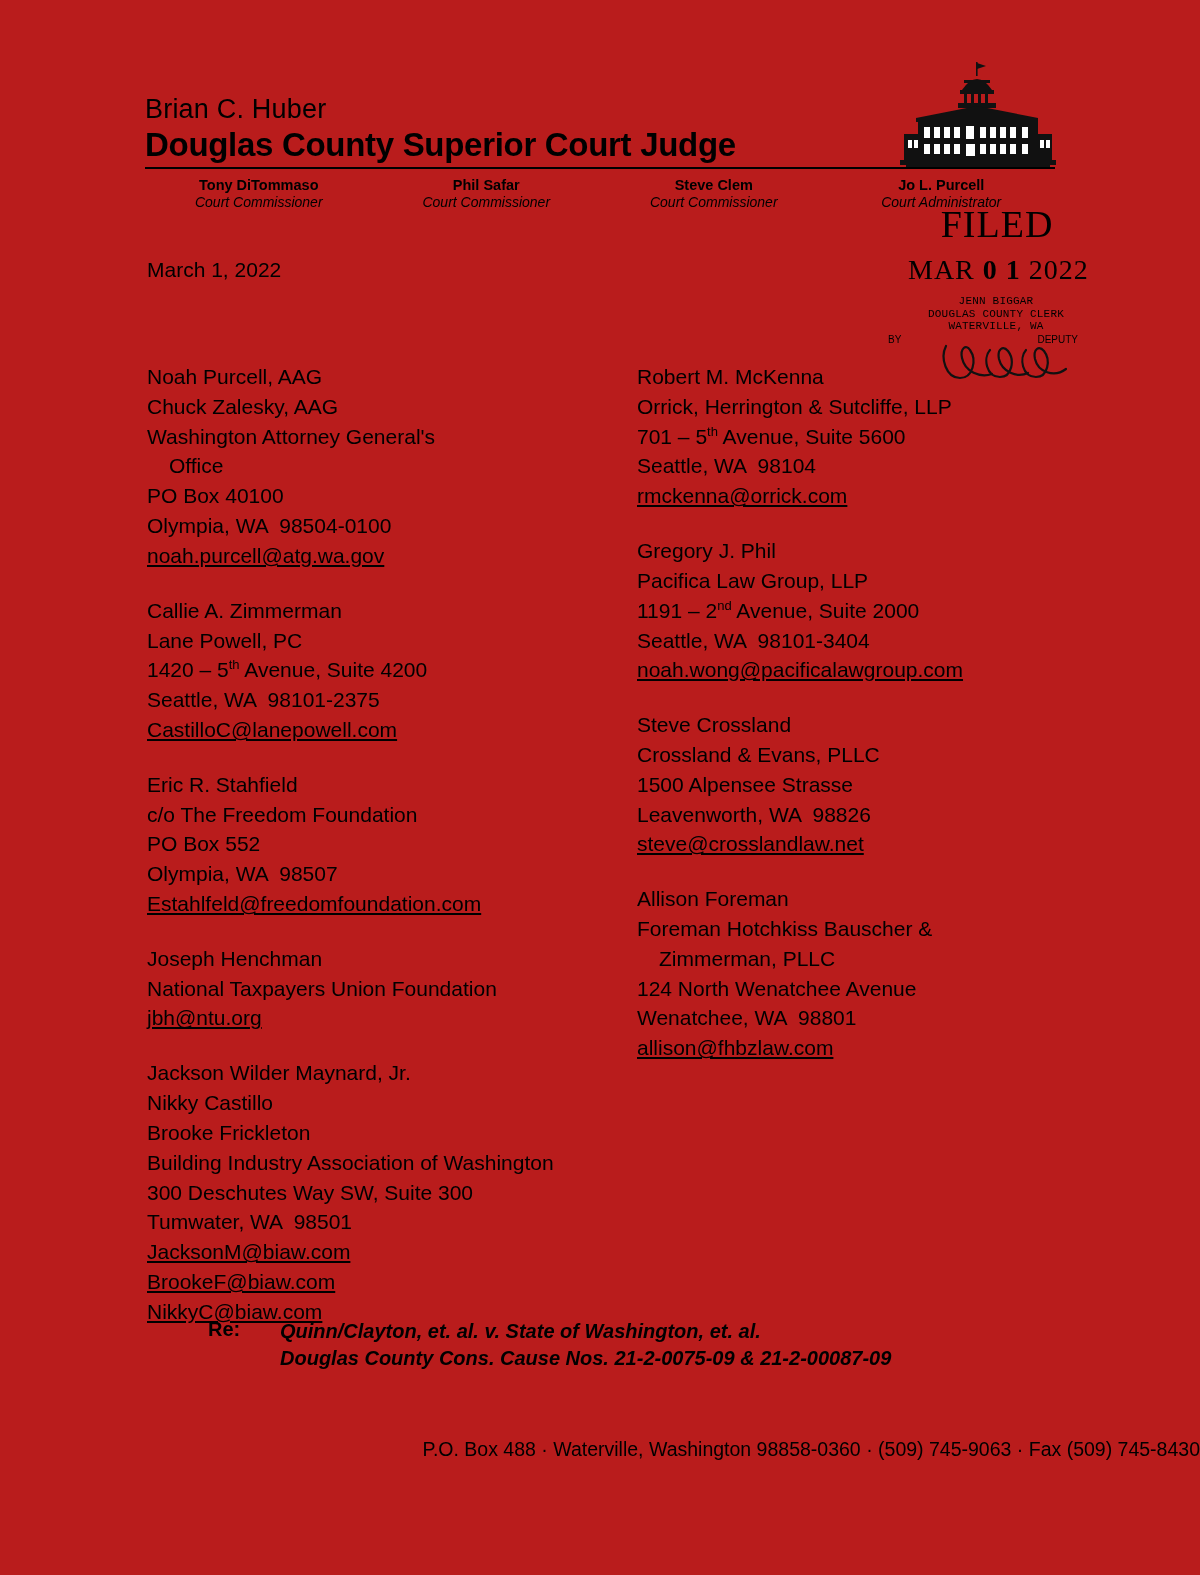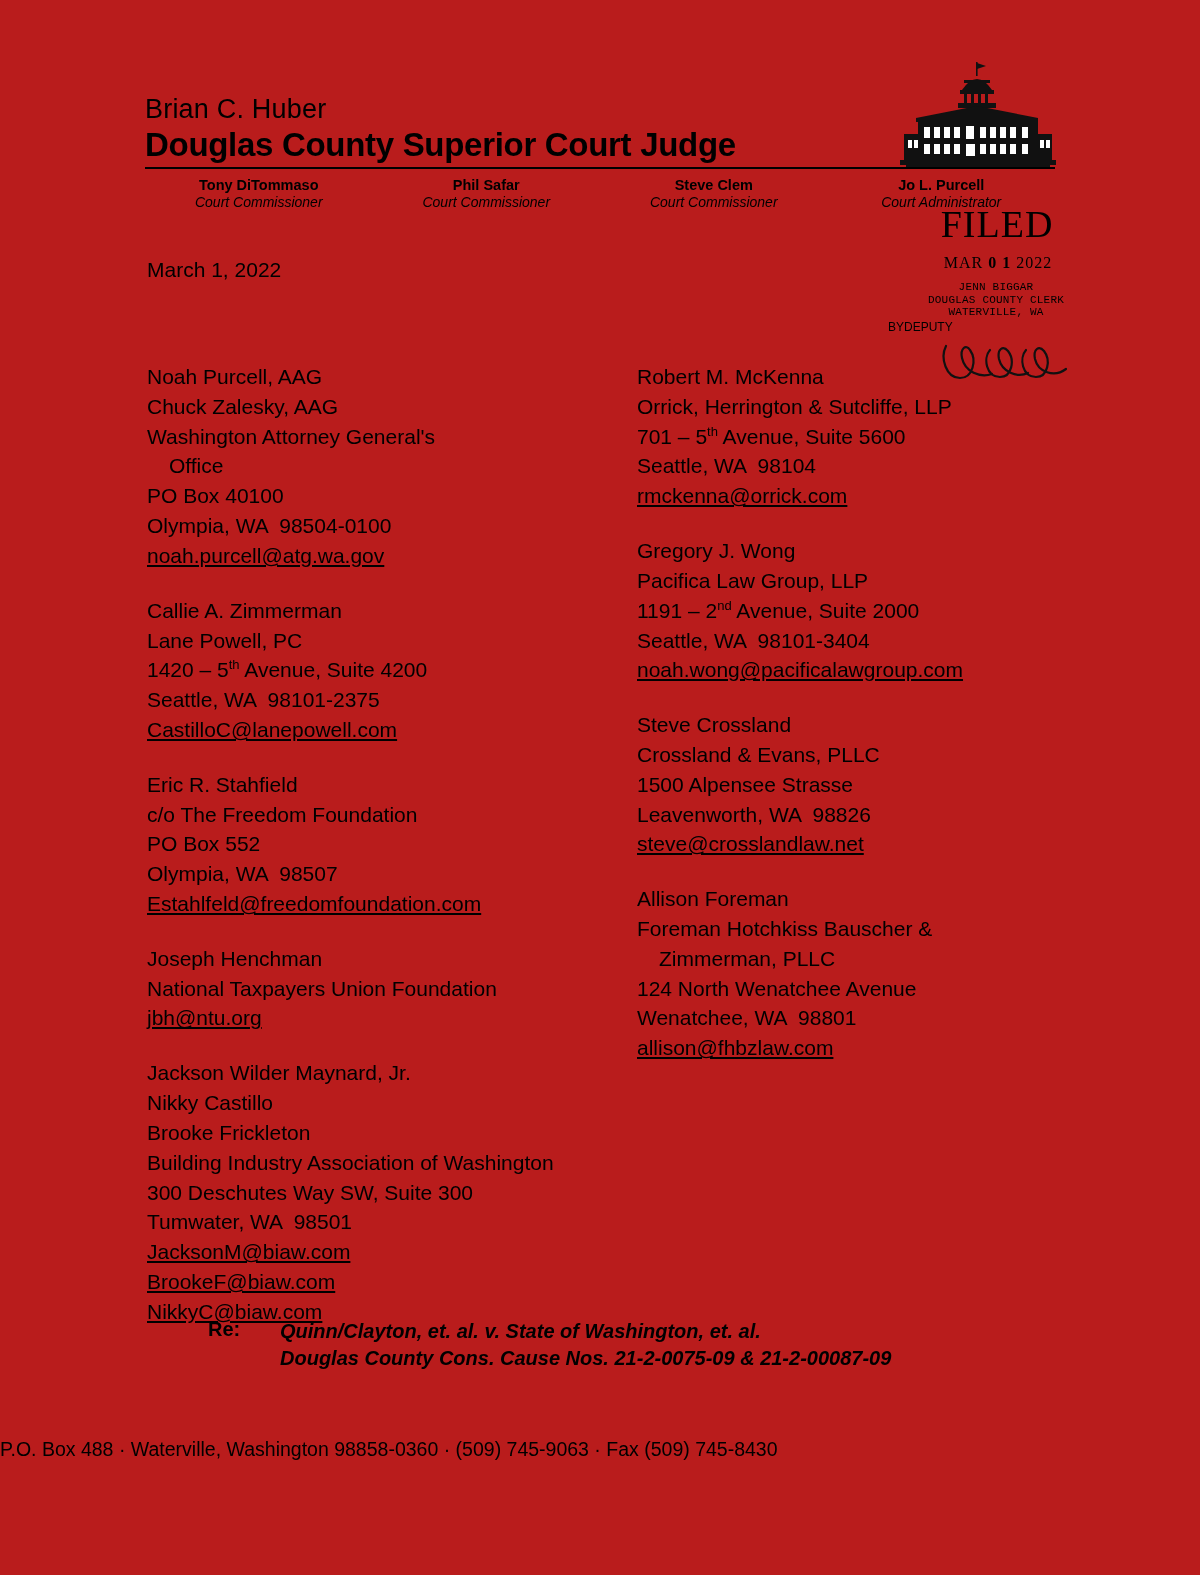--- a/index.html
+++ b/index.html
@@ -80,44 +80,46 @@
     text-align: center;
     font-family: "Liberation Serif", serif;
   }
   .stamp .filed {
     font-size: 38px;
     letter-spacing: 1px;
     line-height: 1;
     margin-left: 28px;
   }
   .stamp .stamp-date {
-    font-size: 16px;
+    font-size: 28px;
     letter-spacing: 1px;
     margin-top: 11px;
     margin-left: 30px;
     white-space: nowrap;
   }
   .stamp .stamp-date b { font-weight: bold; }
   .stamp .clerk {
     font-family: Liberation Mono, monospace;
     font-size: 11px;
     line-height: 1.15;
     margin-top: 9px;
     margin-left: 26px;
     letter-spacing: 0.2px;
     text-align: center;
   }
   .stamp .bydeputy {
     position: relative;
     font-family: "Liberation Sans", sans-serif;
-    font-size: 12px;
+    font-size: 10px;
     margin-top: 1px;
     margin-left: 10px;
     display: flex;
+    justify-content: space-between;
     width: 190px;
+    gap: 45px;
   }
   .signature {
     position: absolute;
     left: 940px;
     top: 340px;
     width: 130px;
     height: 45px;
   }
 
   
@@ -170,21 +172,21 @@
     width: 72px;
   }
   .re-lines div { line-height: 1.35; white-space: nowrap; }
 
   
   .footer {
     position: absolute;
     left: 0;
     top: 1438px;
     width: 1200px;
-    text-align: left;
+    text-align: right;
     font-size: 19.5px;
   }
 </style>
 </head>
 <body>
 
 <div class="page">
 
   <div class="logo">
     <svg viewBox="0 0 175 125" width="175" height="125" aria-hidden="true">
@@ -353,21 +355,21 @@
 
       <div class="block">
         <div class="ln">Robert M. McKenna</div>
         <div class="ln">Orrick, Herrington &amp; Sutcliffe, LLP</div>
         <div class="ln">701 – 5<sup>th</sup> Avenue, Suite 5600</div>
         <div class="ln">Seattle, WA  98104</div>
         <div class="ln link">rmckenna@orrick.com</div>
       </div>
 
       <div class="block">
-        <div class="ln">Gregory J. Wong</div>
+        <div class="ln">Gregory J. Phil</div>
         <div class="ln">Pacifica Law Group, LLP</div>
         <div class="ln">1191 – 2<sup>nd</sup> Avenue, Suite 2000</div>
         <div class="ln">Seattle, WA  98101-3404</div>
         <div class="ln link">noah.wong@pacificalawgroup.com</div>
       </div>
 
       <div class="block">
         <div class="ln">Steve Crossland</div>
         <div class="ln">Crossland &amp; Evans, PLLC</div>
         <div class="ln">1500 Alpensee Strasse</div>

